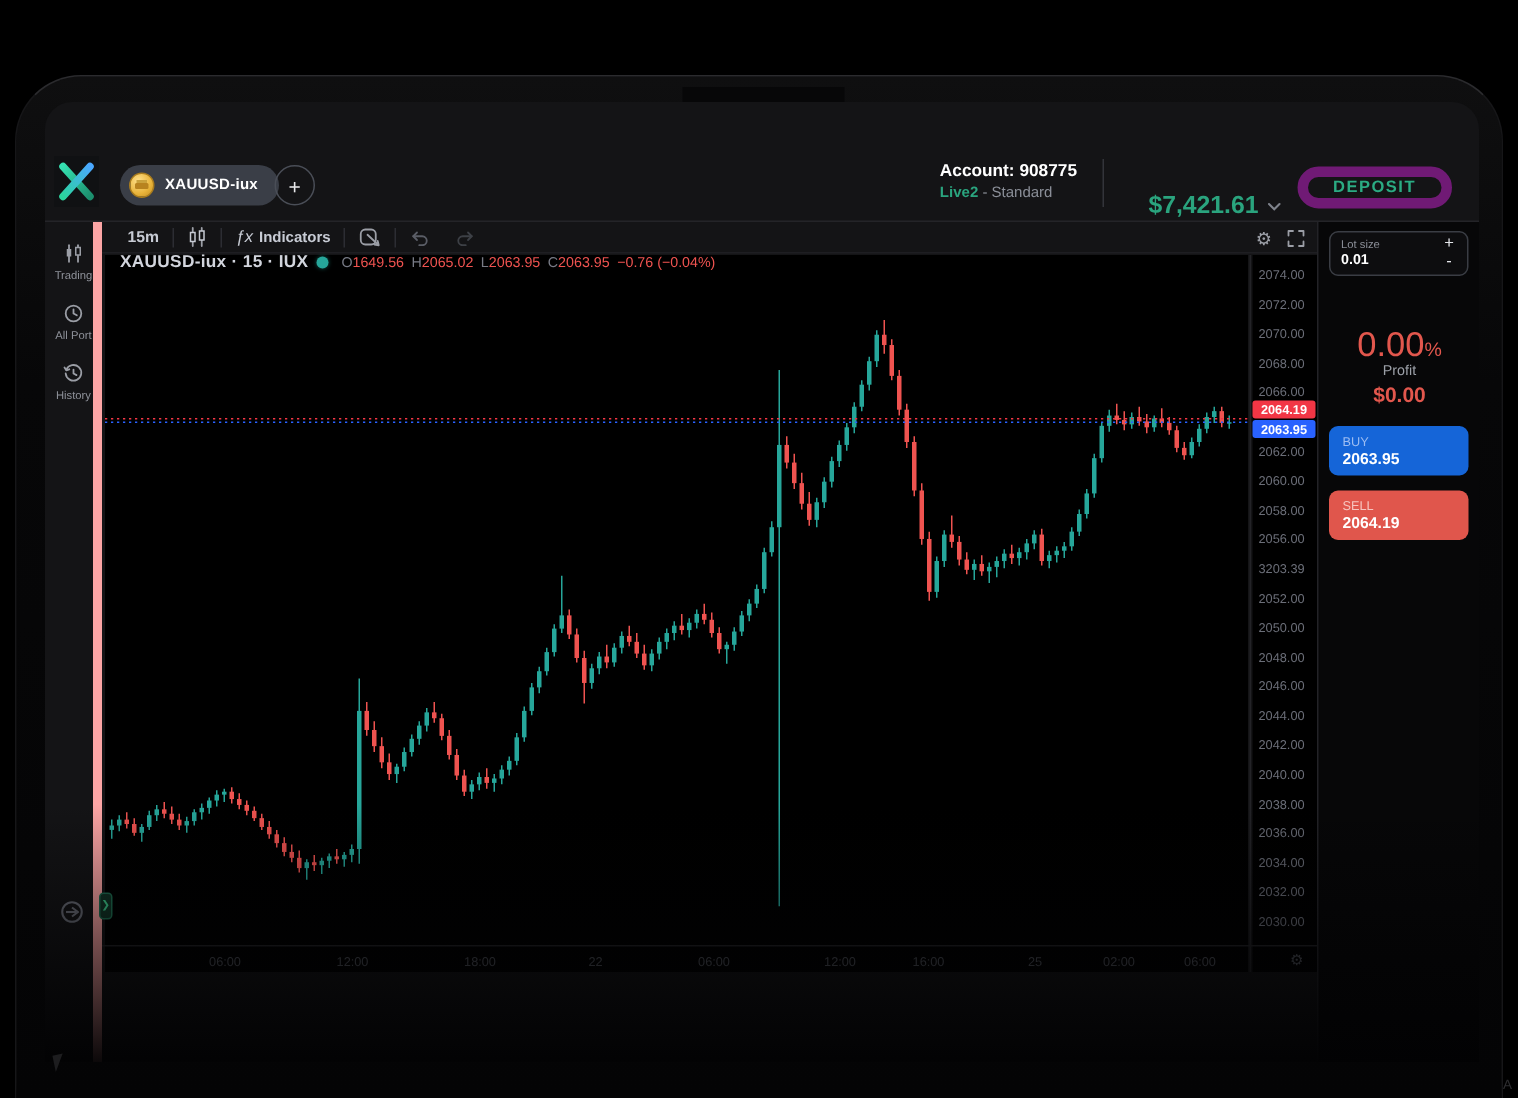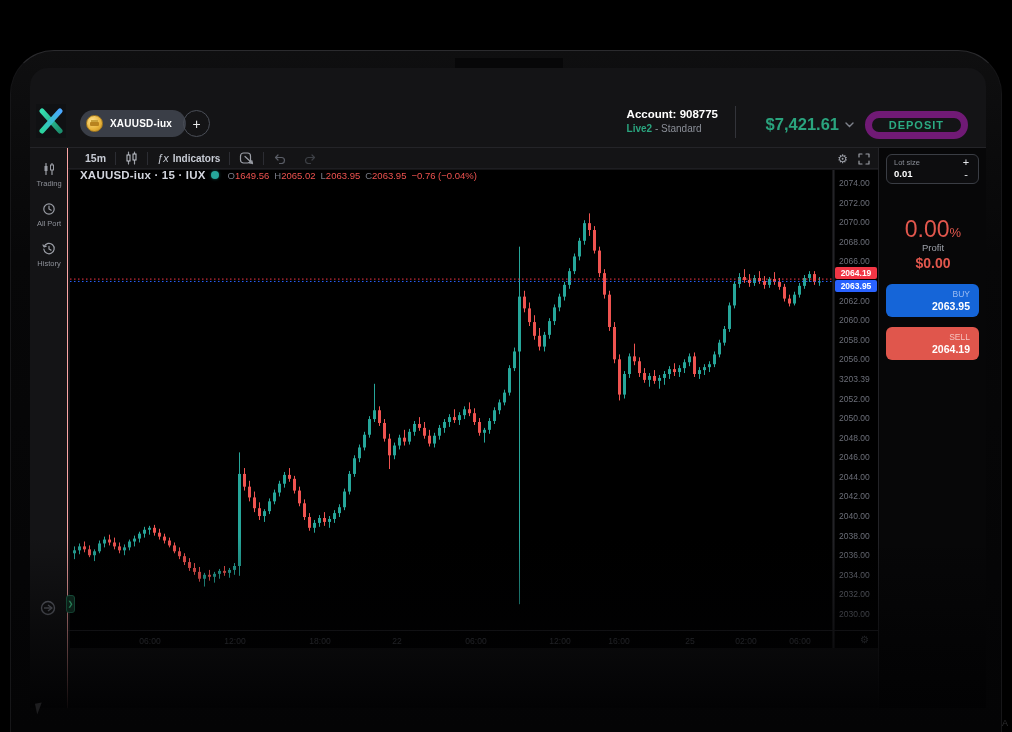--- a/index.html
+++ b/index.html
@@ -32,29 +32,29 @@
     background:#b8831f; border-radius:1px; box-shadow:0 -3px 0 -1px #caa23c; }
   #symbol-tab .lbl { color:#fff; font-size:10px; font-weight:bold; letter-spacing:.2px; }
   #add-btn { position:absolute; left:153px; top:42px; width:27px; height:27px; border-radius:50%;
     border:1.5px solid #4a4e57; color:#e8e9eb; font-size:14px; line-height:24px; text-align:center;
     background:transparent; cursor:pointer; }
   #acct { position:absolute; right:268px; top:40px; text-align:left; }
   #acct .l1 { color:#fff; font-size:11.5px; font-weight:bold; }
   #acct .l2 { font-size:10px; margin-top:3px; color:#8b8f98; }
   #acct .live { color:#2aa47e; font-weight:bold; }
   #hdr-div { position:absolute; right:250px; top:38px; width:1px; height:32px; background:#33343a; }
-  #balance { position:absolute; right:132px; top:47px; display:flex; align-items:center; gap:6px; cursor:pointer;justify-content:center; }
+  #balance { position:absolute; right:132px; top:60px; display:flex; align-items:center; gap:6px; cursor:pointer;justify-content:center; }
   #balance .amt { color:#2aa47e; font-size:16.5px; font-weight:bold; }
   #deposit { position:absolute; right:18px; top:43px; height:28px; padding:0 17px;
     border:7px solid #701a75; border-radius:15px; background:transparent;
     color:#2bab83; font-size:11px; font-weight:bold; letter-spacing:1px; cursor:pointer;
     font-family:"Liberation Sans", sans-serif; }
 
   
-  #sidebar { position:absolute; left:0; top:80px; width:38px; height:560px; border-right:1px solid #fca5a5; }
+  #sidebar { position:absolute; left:0; top:80px; width:38px; height:560px; border-right:6px solid #fca5a5; }
   .side-item { width:38px; margin-top:14px; display:flex; flex-direction:column; align-items:center;
     gap:3px; cursor:pointer; }
   .side-item span { color:#8e9199; font-size:7.5px; }
   #side-refresh { position:absolute; left:8px; top:450px; cursor:pointer; }
 
   
   #toolbar { position:absolute; left:38px; top:80px; width:810px; height:21px;
     border-bottom:1px solid #1e1e22; display:flex; align-items:center; padding-left:8px; }
   .tb-item { display:flex; align-items:center; gap:4px; padding:0 9px; cursor:pointer; color:#c7cbd4; }
   .tb-sep { width:1px; height:13px; background:#2c2d33; }
@@ -96,21 +96,21 @@
   #lotbox .ll { color:#8b8f98; font-size:7.5px; }
   #lotbox .lv { color:#fff; font-size:9.5px; font-weight:bold; margin-top:1px; }
   #lot-plus,#lot-minus { position:absolute; right:6px; width:12px; height:12px; color:#e5e7eb;
     font-size:11px; line-height:11px; text-align:center; cursor:pointer; }
   #lot-plus { top:2px; } #lot-minus { bottom:2px; }
   #profit-lbl { position:absolute; left:0; top:50px; width:108px; text-align:center; color:#9ca0a8; font-size:9.5px;margin-top:44px; }
   #profit-pct { position:absolute; left:0; top:68px; width:108px; text-align:center; color:#e2574d; font-size:23px; font-weight:300; }
   #profit-pct .pc { font-size:13px; }
   #profit-usd { position:absolute; left:0; top:107px; width:108px; text-align:center; color:#e2574d; font-size:14px; font-weight:bold; }
   .trade-btn { position:absolute; left:7px; width:93px; height:33px; border:none; border-radius:6px;
-    text-align:right; padding:0 9px; cursor:pointer; font-family:"Liberation Sans", sans-serif; }
+    text-align:left; padding:0 9px; cursor:pointer; font-family:"Liberation Sans", sans-serif; }
   #buy-btn { top:136px; background:#1565d8; }
   #buy-btn .t { color:#9dbdf2; font-size:8.5px; }
   #sell-btn { top:179px; background:#e0564c; }
   #sell-btn .t { color:#f6c4bf; font-size:8.5px; }
   .trade-btn .p { color:#fff; font-size:10.5px; font-weight:bold; margin-top:1px; }
 
   
   #fade { position:absolute; left:0; top:468px; width:956px; height:172px; pointer-events:none;
     background:linear-gradient(180deg, rgba(0,0,0,0) 0%, rgba(2,2,3,.55) 55%, rgba(2,2,3,.96) 100%); }
 

